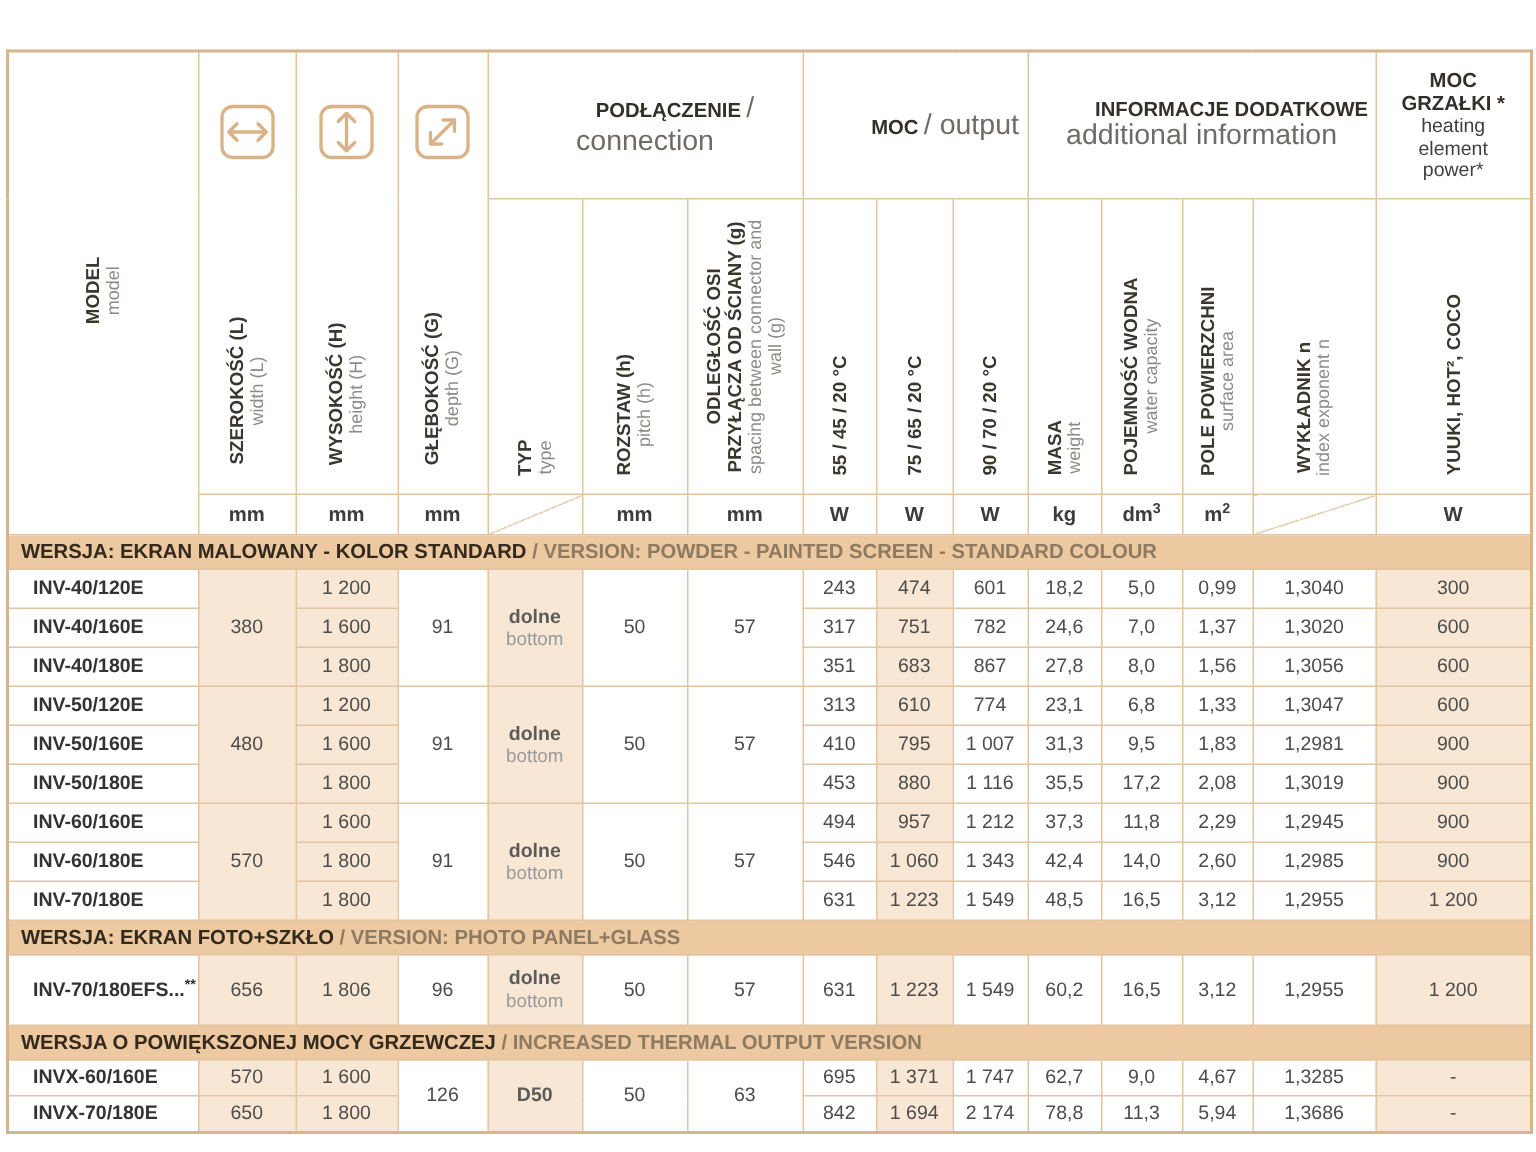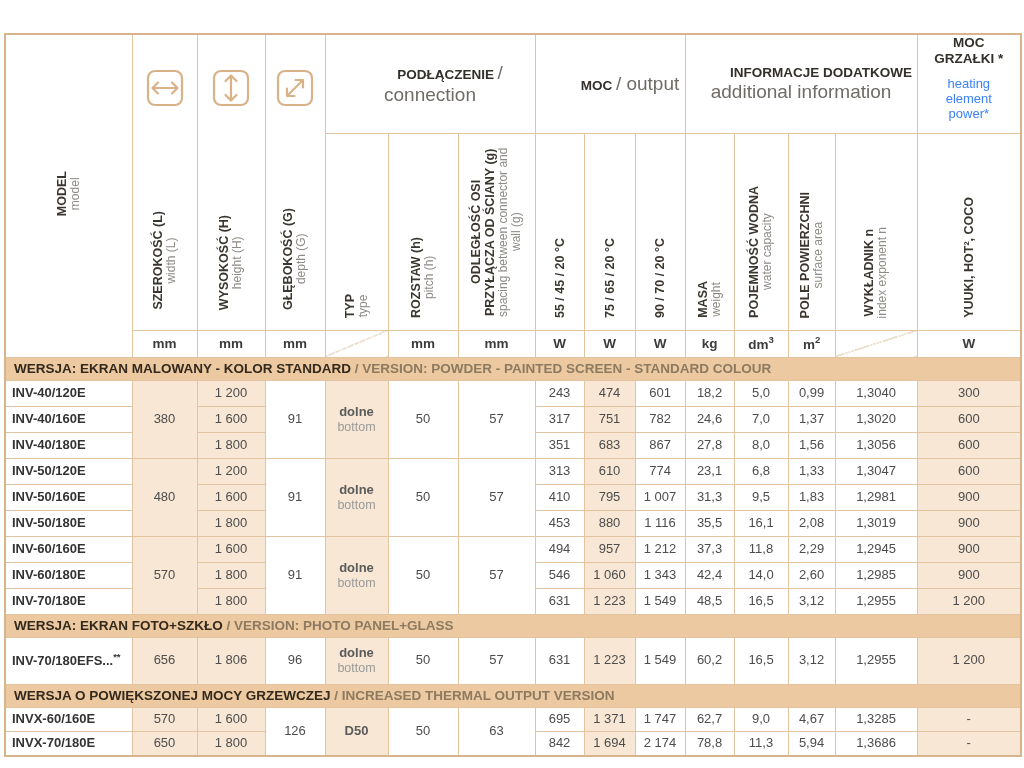--- a/index.html
+++ b/index.html
@@ -10,40 +10,40 @@
        color:#4d4d4d; font-size:13px; line-height:1.15; }
   
   tr.h1 > td { height:97px; }
   tr.h2 > td { height:188px; vertical-align:bottom; padding-bottom:8px; }
   tr.units > td { height:26px; font-weight:bold; color:#3c3c3c; font-size:13.5px; }
   tr.band > td { height:22px; background:#ecc9a0; text-align:left; padding-left:8px; font-size:13.5px; }
   tr.r > td { height:25px; }
   tr.r-efs > td { height:46px; }
   tr.r-x > td { height:23px; }
   
-  td.model { text-align:left; padding-left:6px; font-weight:bold; color:#333333; }
+  td.model { text-align:left; padding-left:16px; font-weight:bold; color:#333333; }
   td.bg { background:#f7e7d4; }
   td.slash { background-image:linear-gradient(to bottom right, transparent 49.2%, #ddc09e 49.2%, #ddc09e 50.8%, transparent 50.8%); }
   .bpl { font-weight:bold; color:#33291d; }
   .ben { font-weight:bold; color:#8d7a61; }
   
   .vlabel { writing-mode:vertical-rl; transform:rotate(180deg); display:inline-block; line-height:1.12; max-height:172px; }
   .vlabel .pl { display:block; font-weight:bold; color:#3b372f; font-size:12.5px; }
   .vlabel .en { display:block; color:#8e8b86; font-size:12px; }
   td.vcell { vertical-align:bottom; }
   td.model-cell { vertical-align:middle; }
   
   td.dim-cell { vertical-align:top; }
   .dim-inner { height:283px; box-sizing:border-box; display:flex; flex-direction:column;
                align-items:center; justify-content:space-between; padding:34px 0 8px 0; }
   
   .group-cell .pl { font-weight:bold; color:#33302b; font-size:13.5px;margin-left:40px; }
   .group-cell .gen { color:#6f6c67; font-size:19px; }
   .heater-pl { font-weight:bold; color:#33302b; font-size:13.5px; width:72px; margin:0 auto; }
-  .heater-en { color:#3b82f6; font-size:13px; width:58px; margin:11px auto; }
+  .heater-en { color:#404040; font-size:13px; width:58px; margin:0 auto; }
   
   .t-pl { font-weight:bold; color:#5b5b5b; }
   .t-en { color:#9a9a9a; font-size:12.5px; }
   sup { font-size:9.5px; }
   .icon { display:block; }
 </style>
 </head>
 <body>
 
 <table class="spec">
@@ -270,21 +270,21 @@
     <td>1,2981</td>
     <td class="bg">900</td>
   </tr>
   <tr class="r">
     <td class="model">INV-50/180E</td>
     <td class="bg">1 800</td>
     <td>453</td>
     <td class="bg">880</td>
     <td>1 116</td>
     <td>35,5</td>
-    <td>16,1</td>
+    <td>17,2</td>
     <td>2,08</td>
     <td>1,3019</td>
     <td class="bg">900</td>
   </tr>
 
   <tr class="r">
     <td class="model">INV-60/160E</td>
     <td class="bg" rowspan="3">570</td>
     <td class="bg">1 600</td>
     <td rowspan="3">91</td>

